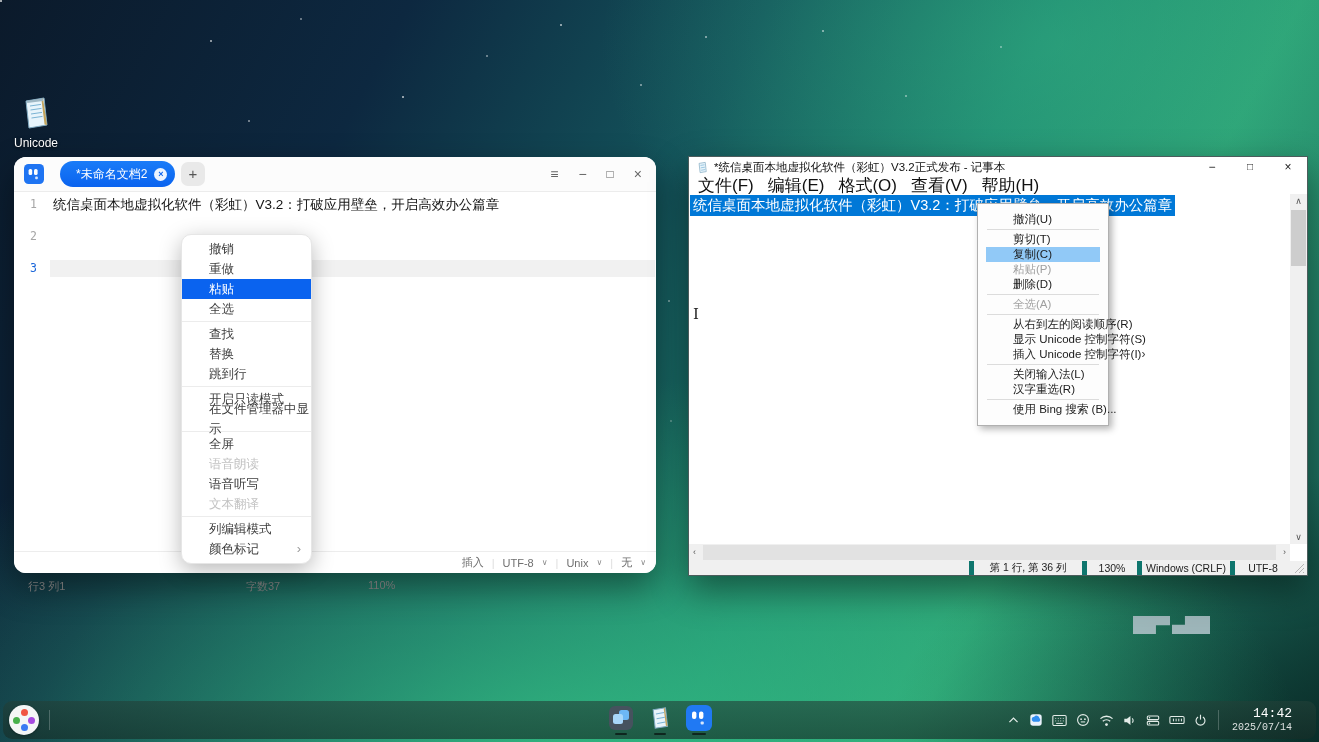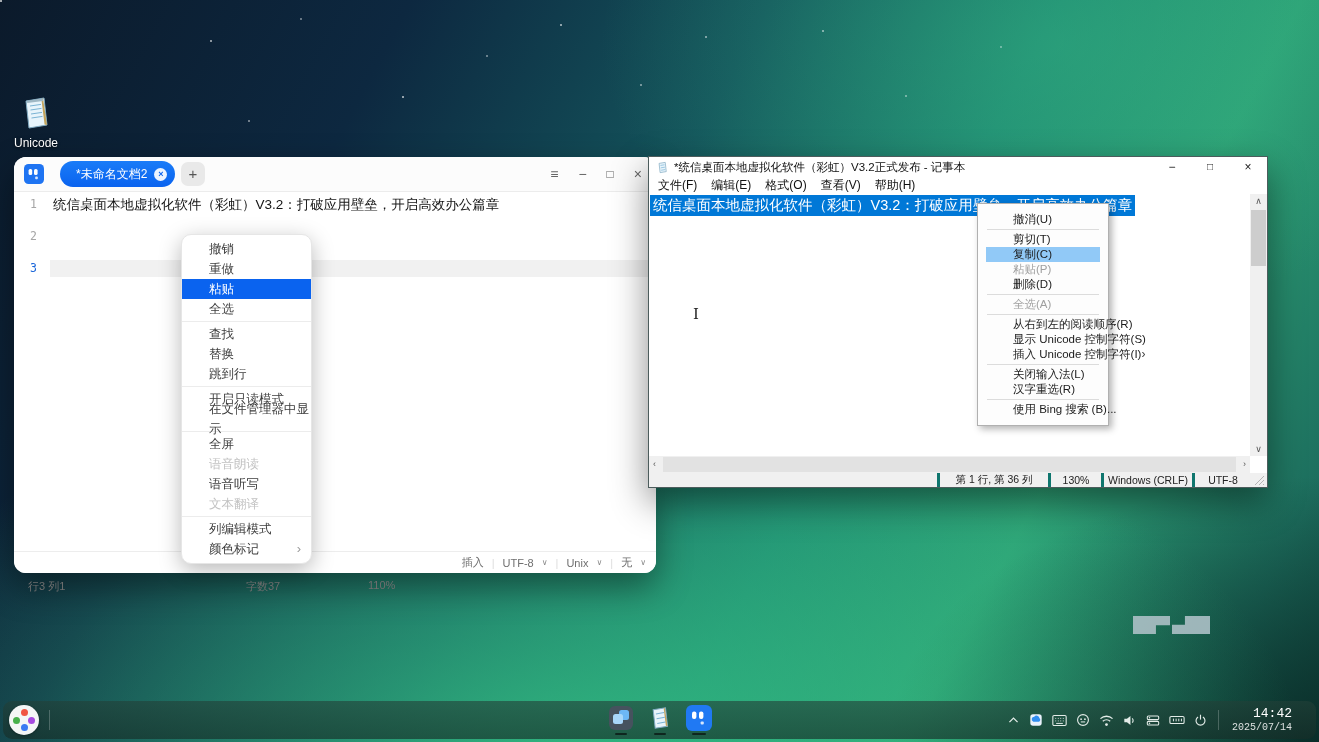--- a/index.html
+++ b/index.html
@@ -52,43 +52,43 @@
   
   .emenu{position:absolute;left:181px;top:234px;width:129px;background:#fff;border:1px solid #e6e6e6;
     border-radius:10px;box-shadow:0 6px 22px rgba(0,0,0,.28);padding:4px 0;z-index:30;font-size:12.5px;color:#3c3c3c;}
   .emenu-item{height:20px;line-height:20px;padding-left:27px;display:flex;align-items:center;}
   .emenu-item .t{flex:1;}
   .emenu-item.hl{background:#0a63ef;color:#fff;}
   .emenu-item.dis{color:#c2c2c2;}
   .emenu-item .arr{padding-right:10px;color:#9a9a9a;font-size:13px;}
   .emenu-sep{height:1px;background:#ececec;margin:2px 0;}
   
-  #notepad-win{left:648px;top:156px;width:620px;height:332px;border:1px solid #4c5c5c;box-shadow:0 14px 34px rgba(0,0,0,.45);box-sizing:border-box;}
+  #notepad-win{left:688px;top:156px;width:620px;height:420px;border:1px solid #4c5c5c;box-shadow:0 14px 34px rgba(0,0,0,.45);box-sizing:border-box;}
   .n-titlebar{height:20px;display:flex;align-items:center;gap:5px;padding-left:7px;font-size:11.5px;color:#111;background:#fff;}
   .n-title{white-space:nowrap;overflow:hidden;}
   .n-controls{margin-left:auto;display:flex;height:20px;}
   .n-controls span{width:38px;text-align:center;line-height:20px;font-size:12px;color:#222;}
-  .n-menubar{height:17px;display:flex;align-items:center;padding-left:2px;font-size:12px;color:#111;background:#fff;}
+  .n-menubar{height:17px;display:flex;align-items:center;padding-left:2px;font-size:17px;color:#111;background:#fff;}
   .n-menubar span{padding:0 7px;}
   .n-client{position:absolute;left:0;top:37px;right:17px;bottom:31px;background:#fff;overflow:hidden;}
   .n-selection{position:absolute;left:1px;top:1px;background:#0078d7;color:#fff;font-size:14.5px;
     padding:1px 3px;white-space:nowrap;}
   .ibeam{position:absolute;left:693px;top:305px;font-family:"DejaVu Serif",serif;font-size:15px;color:#222;z-index:5;}
   .n-vscroll{position:absolute;right:0;top:37px;bottom:31px;width:17px;background:#f0f0f0;font-size:9px;color:#555;text-align:center;}
   .n-vscroll .a-up{position:absolute;top:2px;left:0;right:0;}
   .n-vscroll .a-dn{position:absolute;bottom:2px;left:0;right:0;}
   .n-vthumb{position:absolute;left:1px;right:1px;top:16px;height:56px;background:#cdcdcd;}
   .n-hscroll{position:absolute;left:0;right:17px;bottom:14px;height:17px;background:#f0f0f0;font-size:9px;color:#555;}
   .n-hscroll .a-l{position:absolute;left:4px;top:3px;}
   .n-hscroll .a-r{position:absolute;right:4px;top:3px;}
   .n-hthumb{position:absolute;left:14px;right:14px;top:1px;bottom:1px;background:#e2e2e2;}
   .n-status{position:absolute;left:0;right:0;bottom:0;height:14px;background:#f0f0f0;display:flex;align-items:center;
     font-size:10.5px;color:#222;}
   .n-status .fill{flex:1;}
-  .n-status .seg{border-left:3px solid #0f766e;height:100%;display:flex;align-items:center;justify-content:center;}
+  .n-status .seg{border-left:5px solid #0f766e;height:100%;display:flex;align-items:center;justify-content:center;}
   .n-status .grip{width:16px;border-left:none;}
   
   .nmenu{position:absolute;left:977px;top:203px;width:132px;background:#fdfdfd;border:1px solid #b0b0b0;
     box-shadow:3px 3px 7px rgba(0,0,0,.3);padding:8px;z-index:30;font-size:11.5px;color:#1b1b1b;box-sizing:border-box;}
   .nmenu-item{height:15px;line-height:15px;padding-left:27px;display:flex;align-items:center;}
   .nmenu-item .t{flex:1;white-space:nowrap;}
   .nmenu-item.hl{background:#91c9f7;}
   .nmenu-item.dis{color:#9f9f9f;}
   .nmenu-item .arr{padding-right:6px;color:#444;font-size:12px;}
   .nmenu-sep{height:1px;background:#dcdcdc;margin:2px 1px;}

